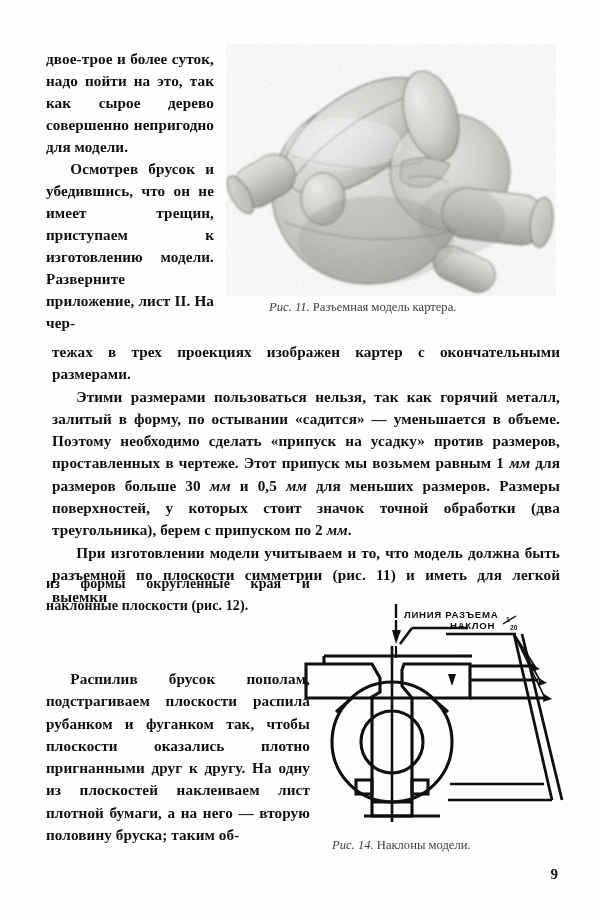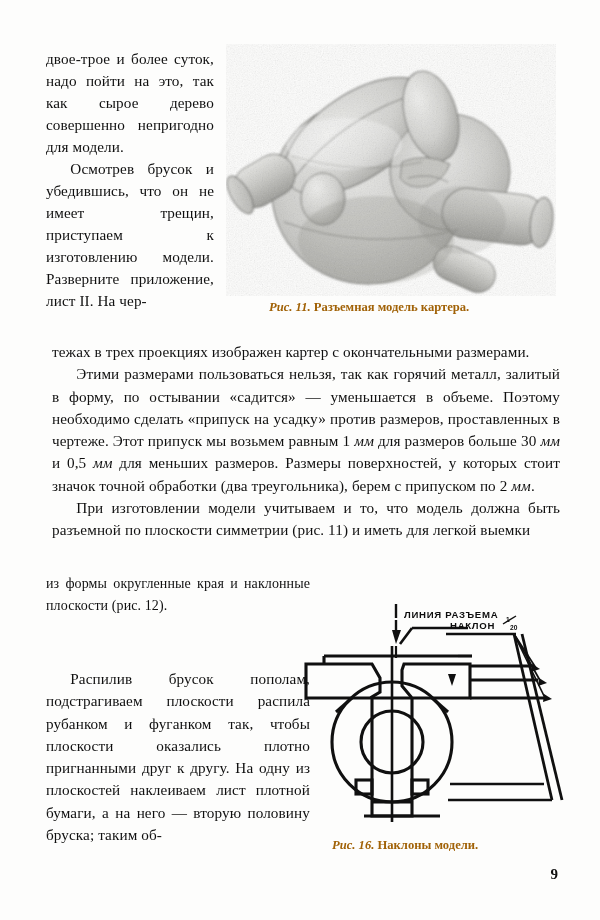--- a/index.html
+++ b/index.html
@@ -21,21 +21,21 @@
     position: absolute;
     inset: 0;
     background: #fdfdfc;
   }
 
   
   .tblock {
     position: absolute;
     text-align: justify;
     text-justify: inter-word;
-    font-weight: 400;
+    font-weight: 700;
     color: #101010;
     letter-spacing: 0.1px;
   }
   .tblock p {
     margin: 0;
   }
   .indent { text-indent: 1.6em; }
 
   
   #col-top-left {
@@ -67,23 +67,23 @@
     left: 46px;
     top: 668px;
     width: 264px;
     font-size: 15.2px;
     line-height: 22.3px;
   }
 
   
   .caption {
     position: absolute;
-    font-weight: 700;
+    font-weight: 400;
     font-size: 12.6px;
-    color: #a16207;
+    color: #404040;
     white-space: nowrap;
   }
   .caption .figno {
     font-style: italic;
   }
   #caption-fig11 { left: 269px; top: 300px; }
   #caption-fig12 { left: 332px; top: 838px; }
 
   
   #page-number {
@@ -316,21 +316,21 @@
       <text class="lbl" x="150" y="35">НАКЛОН</text>
       <g>
         <text class="lbl-small" x="206" y="28">1</text>
         <path d="M203 30 L216 22" stroke="#101010" stroke-width="1.4"></path>
         <text class="lbl-small" x="210" y="36">20</text>
       </g>
     </svg>
   </div>
 
   <div class="caption" id="caption-fig12">
-    <span class="figno">Рис. 16.</span>
+    <span class="figno">Рис. 14.</span>
     <span>Наклоны модели.</span>
   </div>
 
   <div id="page-number">9</div>
 
   <svg id="scan-noise" xmlns="http://www.w3.org/2000/svg">
     <filter id="speck">
       <feTurbulence type="fractalNoise" baseFrequency="0.9" numOctaves="2" seed="13" result="t"></feTurbulence>
       <feColorMatrix in="t" type="saturate" values="0"></feColorMatrix>
       <feComponentTransfer>

